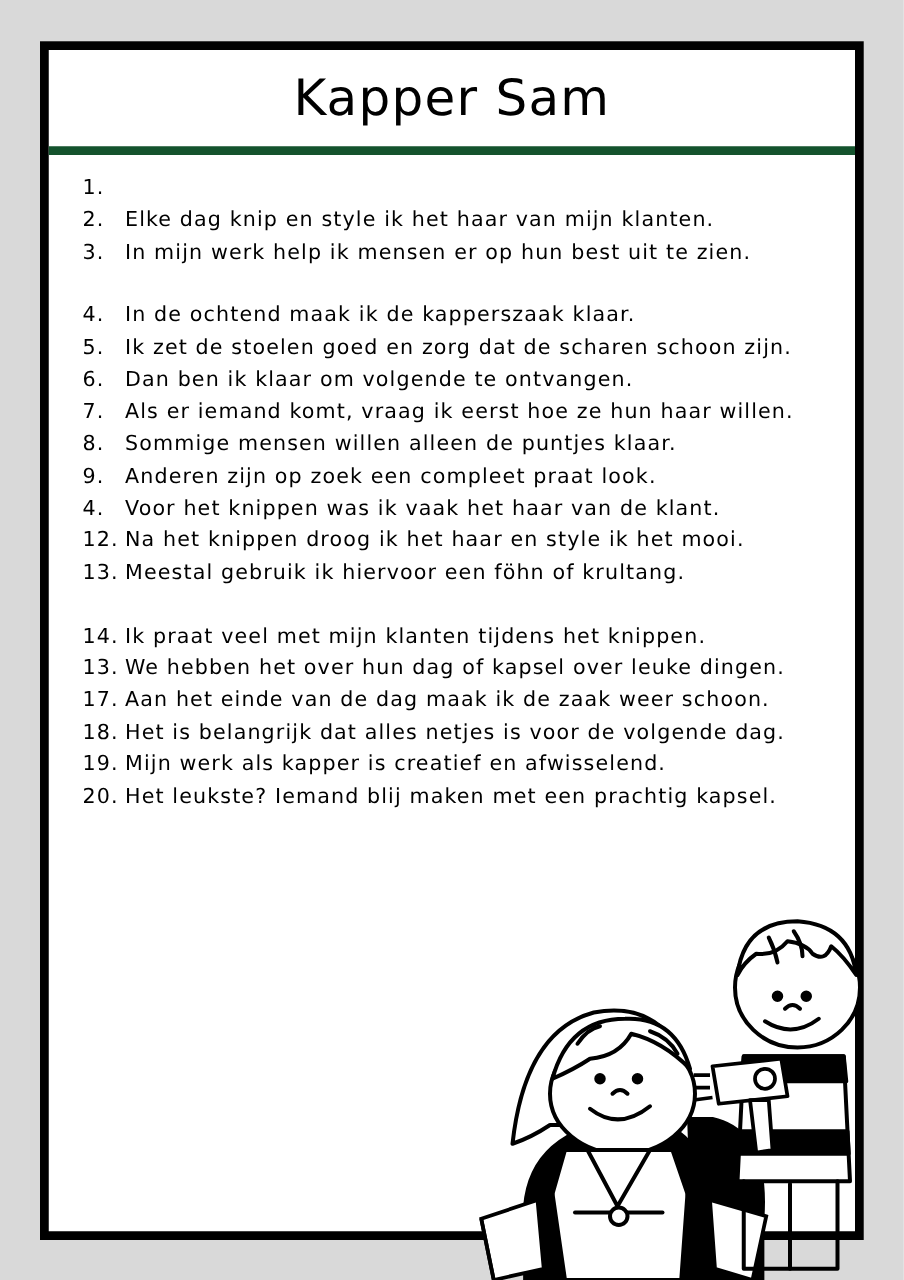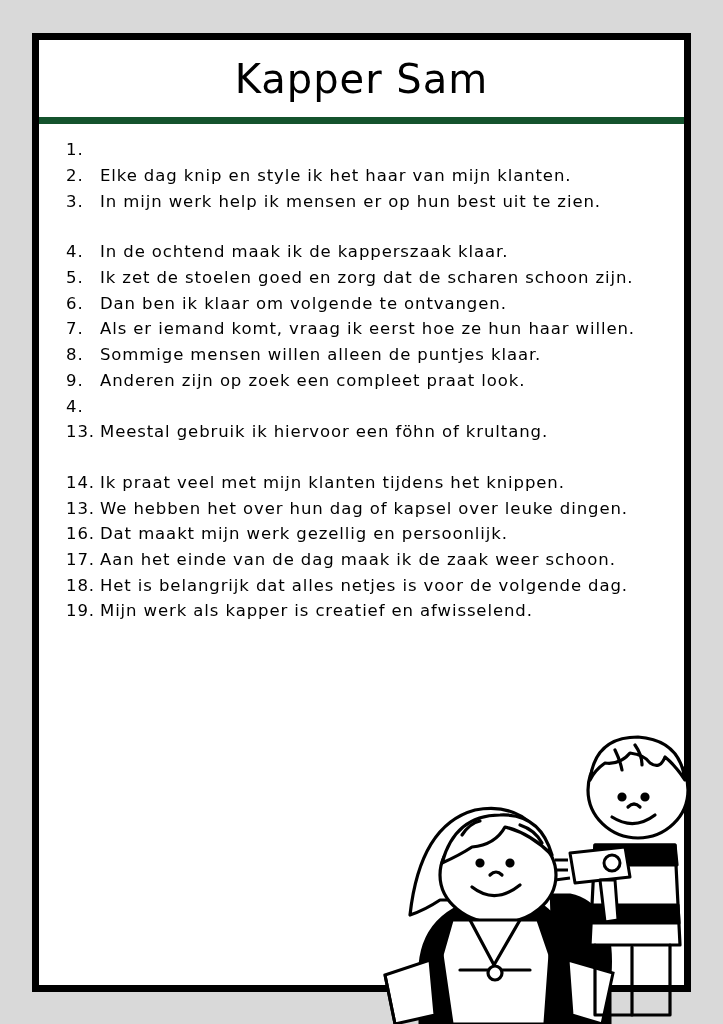--- a/index.html
+++ b/index.html
@@ -75,50 +75,55 @@
       <div class="line">
           <span class="num">8.</span>
           <span class="txt">Sommige mensen willen alleen de puntjes klaar.</span>
         </div>
       <div class="line">
           <span class="num">9.</span>
           <span class="txt">Anderen zijn op zoek een compleet praat look.</span>
         </div>
       <div class="line">
           <span class="num">4.</span>
+          <span class="txt">Voor het knippen was ik vaak het haar van de klant.</span>
+        </div>
+      <div class="line">
+          <span class="num">12.</span>
+          <span class="txt">Na het knippen droog ik het haar en style ik het mooi.</span>
         </div>
       <div class="line">
           <span class="num">13.</span>
           <span class="txt">Meestal gebruik ik hiervoor een föhn of krultang.</span>
         </div>
     </div>
     <div class="group">
       <div class="line">
           <span class="num">14.</span>
           <span class="txt">Ik praat veel met mijn klanten tijdens het knippen.</span>
         </div>
       <div class="line">
           <span class="num">13.</span>
           <span class="txt">We hebben het over hun dag of kapsel over leuke dingen.</span>
         </div>
       <div class="line">
-          <span class="num">16.</span>
-          <span class="txt">Dat maakt mijn werk gezellig en persoonlijk.</span>
-        </div>
-      <div class="line">
           <span class="num">17.</span>
           <span class="txt">Aan het einde van de dag maak ik de zaak weer schoon.</span>
         </div>
       <div class="line">
           <span class="num">18.</span>
           <span class="txt">Het is belangrijk dat alles netjes is voor de volgende dag.</span>
         </div>
       <div class="line">
           <span class="num">19.</span>
           <span class="txt">Mijn werk als kapper is creatief en afwisselend.</span>
+        </div>
+      <div class="line">
+          <span class="num">20.</span>
+          <span class="txt">Het leukste? Iemand blij maken met een prachtig kapsel.</span>
         </div>
     </div>
   </div>
 </div>
 
 <svg class="illustration" viewBox="0 0 343 309" xmlns="http://www.w3.org/2000/svg">
   <g stroke="#000" stroke-width="3" fill="#000">
 
     <path d="M40 250 Q45 190 120 180 L190 180 Q235 190 230 260 L230 309 L40 309 Z"></path>
 

